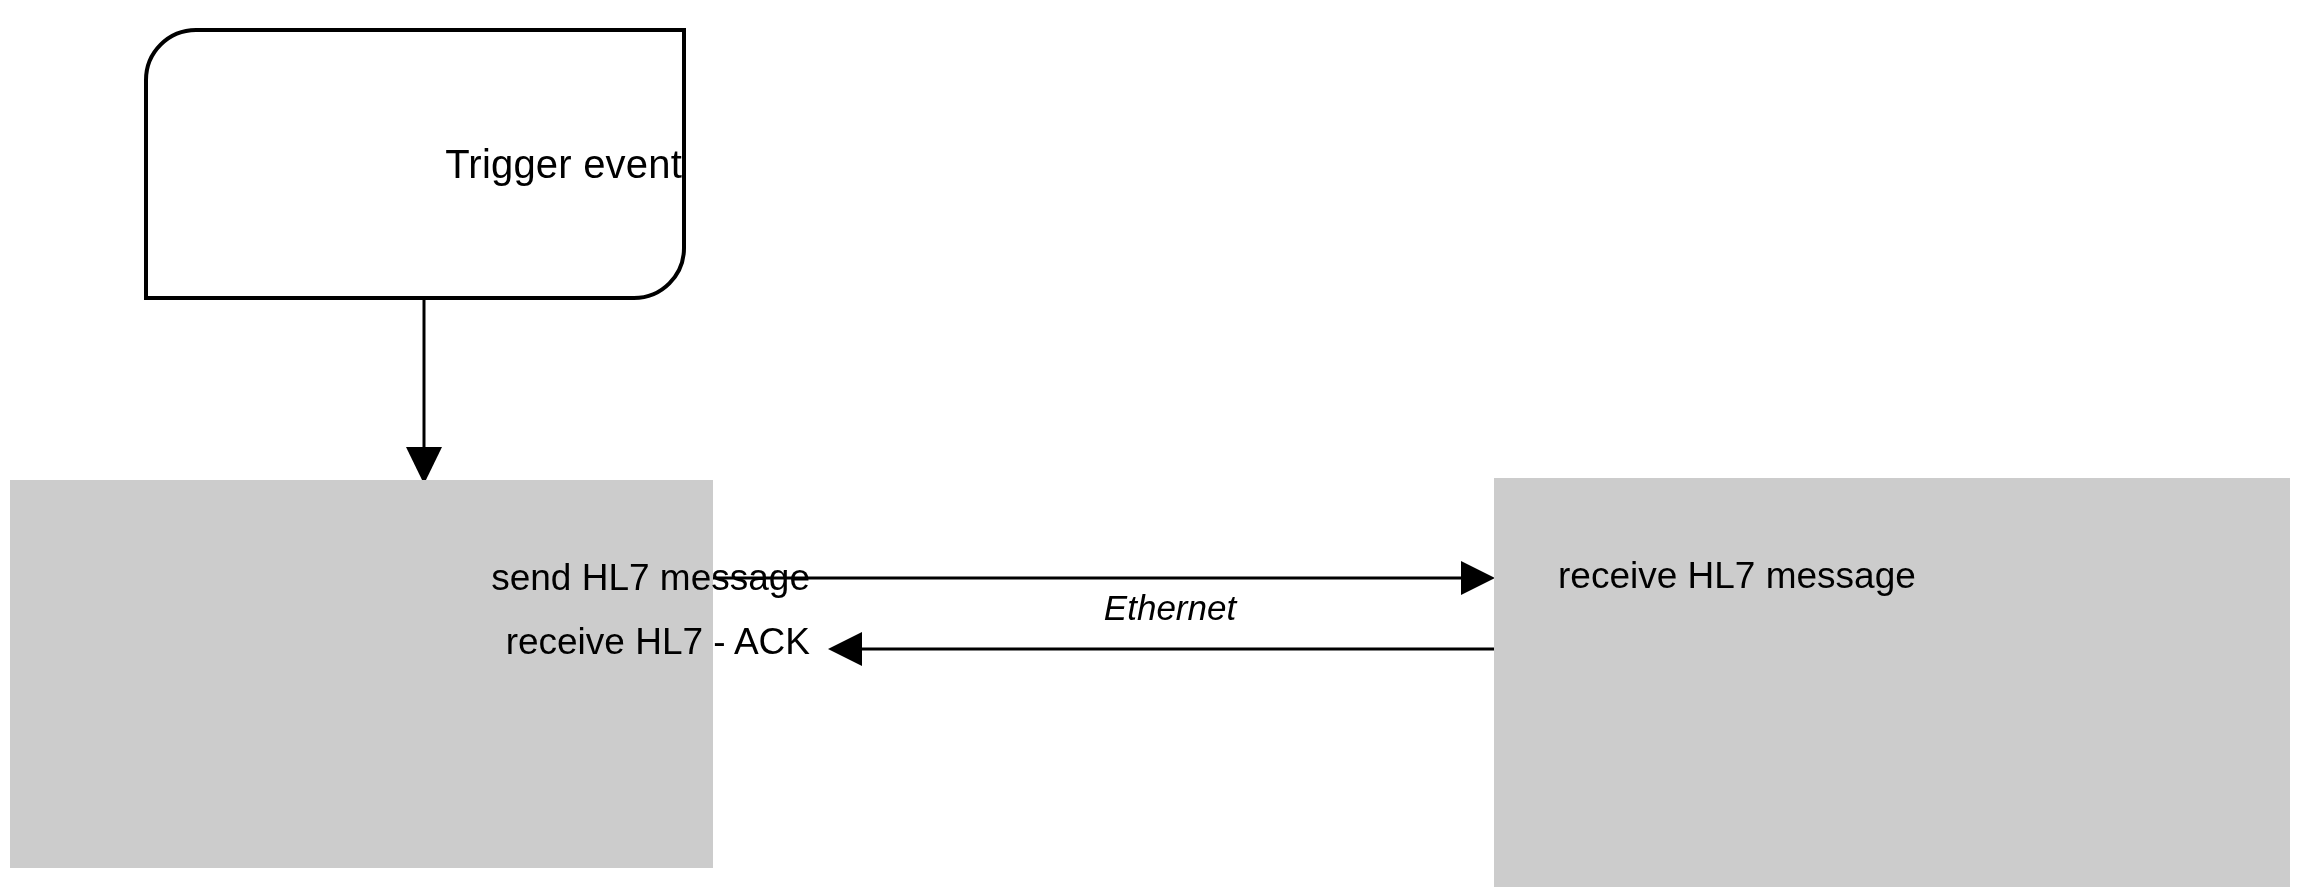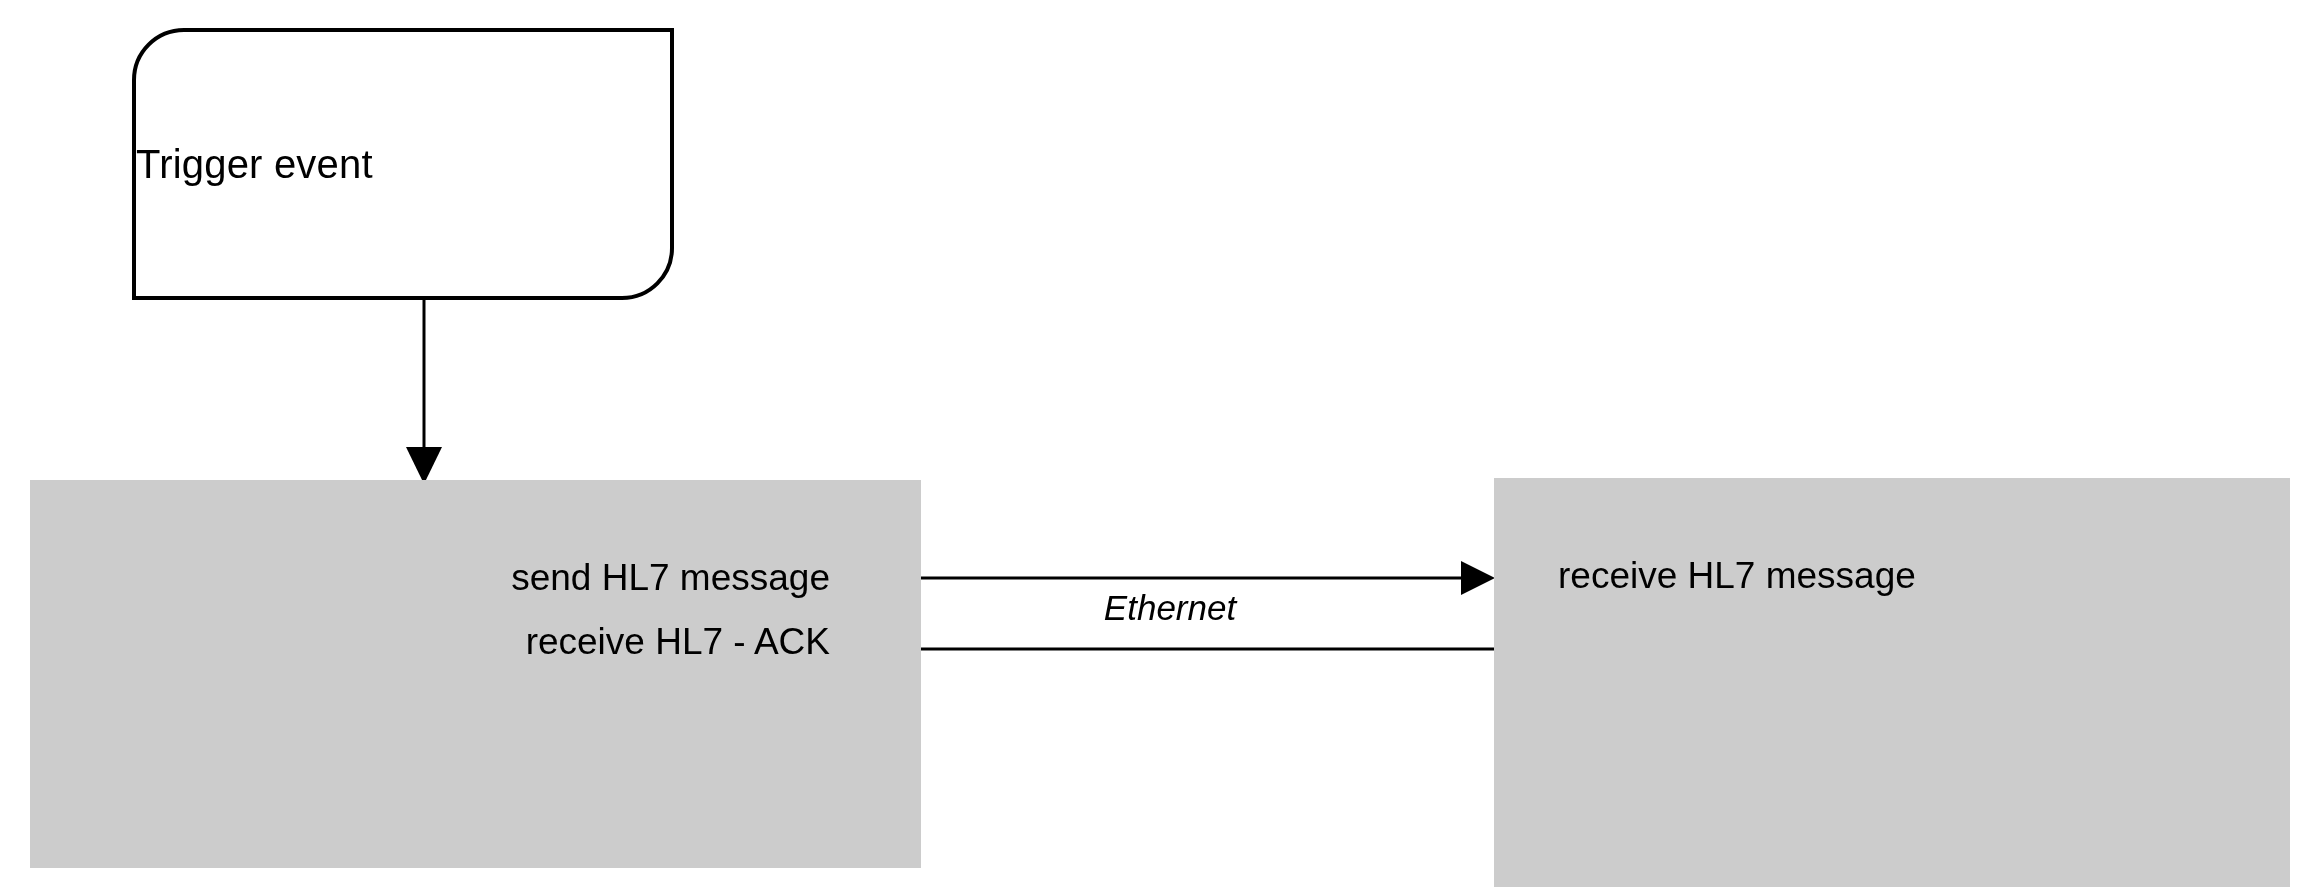--- a/index.html
+++ b/index.html
@@ -17,53 +17,53 @@
     position: relative;
     width: 2319px;
     height: 887px;
     background: #ffffff;
     overflow: hidden;
   }
 
   
   .trigger-box {
     position: absolute;
-    left: 132px;
+    left: 144px;
     top: 28px;
     width: 542px;
     height: 272px;
     box-sizing: border-box;
     background: #ffffff;
     border: 4px solid #000000;
     border-top-left-radius: 52px;
     border-bottom-right-radius: 52px;
     border-top-right-radius: 0;
     border-bottom-left-radius: 0;
     display: flex;
     align-items: center;
-    justify-content: flex-start;
+    justify-content: flex-end;
   }
   .trigger-label {
     font-size: 40px;
     line-height: 1.1;
     color: #000000;
     letter-spacing: 0.2px;
     white-space: nowrap;
   }
 
   
   .system-box {
     position: absolute;
     background: #cccccc;
     box-sizing: border-box;
   }
   #system-a-box {
-    left: 30px;
+    left: 10px;
     top: 480px;
-    width: 891px;
+    width: 703px;
     height: 388px;
   }
   #system-b-box {
     left: 1494px;
     top: 478px;
     width: 796px;
     height: 472px;
   }
 
   .system-lines {

